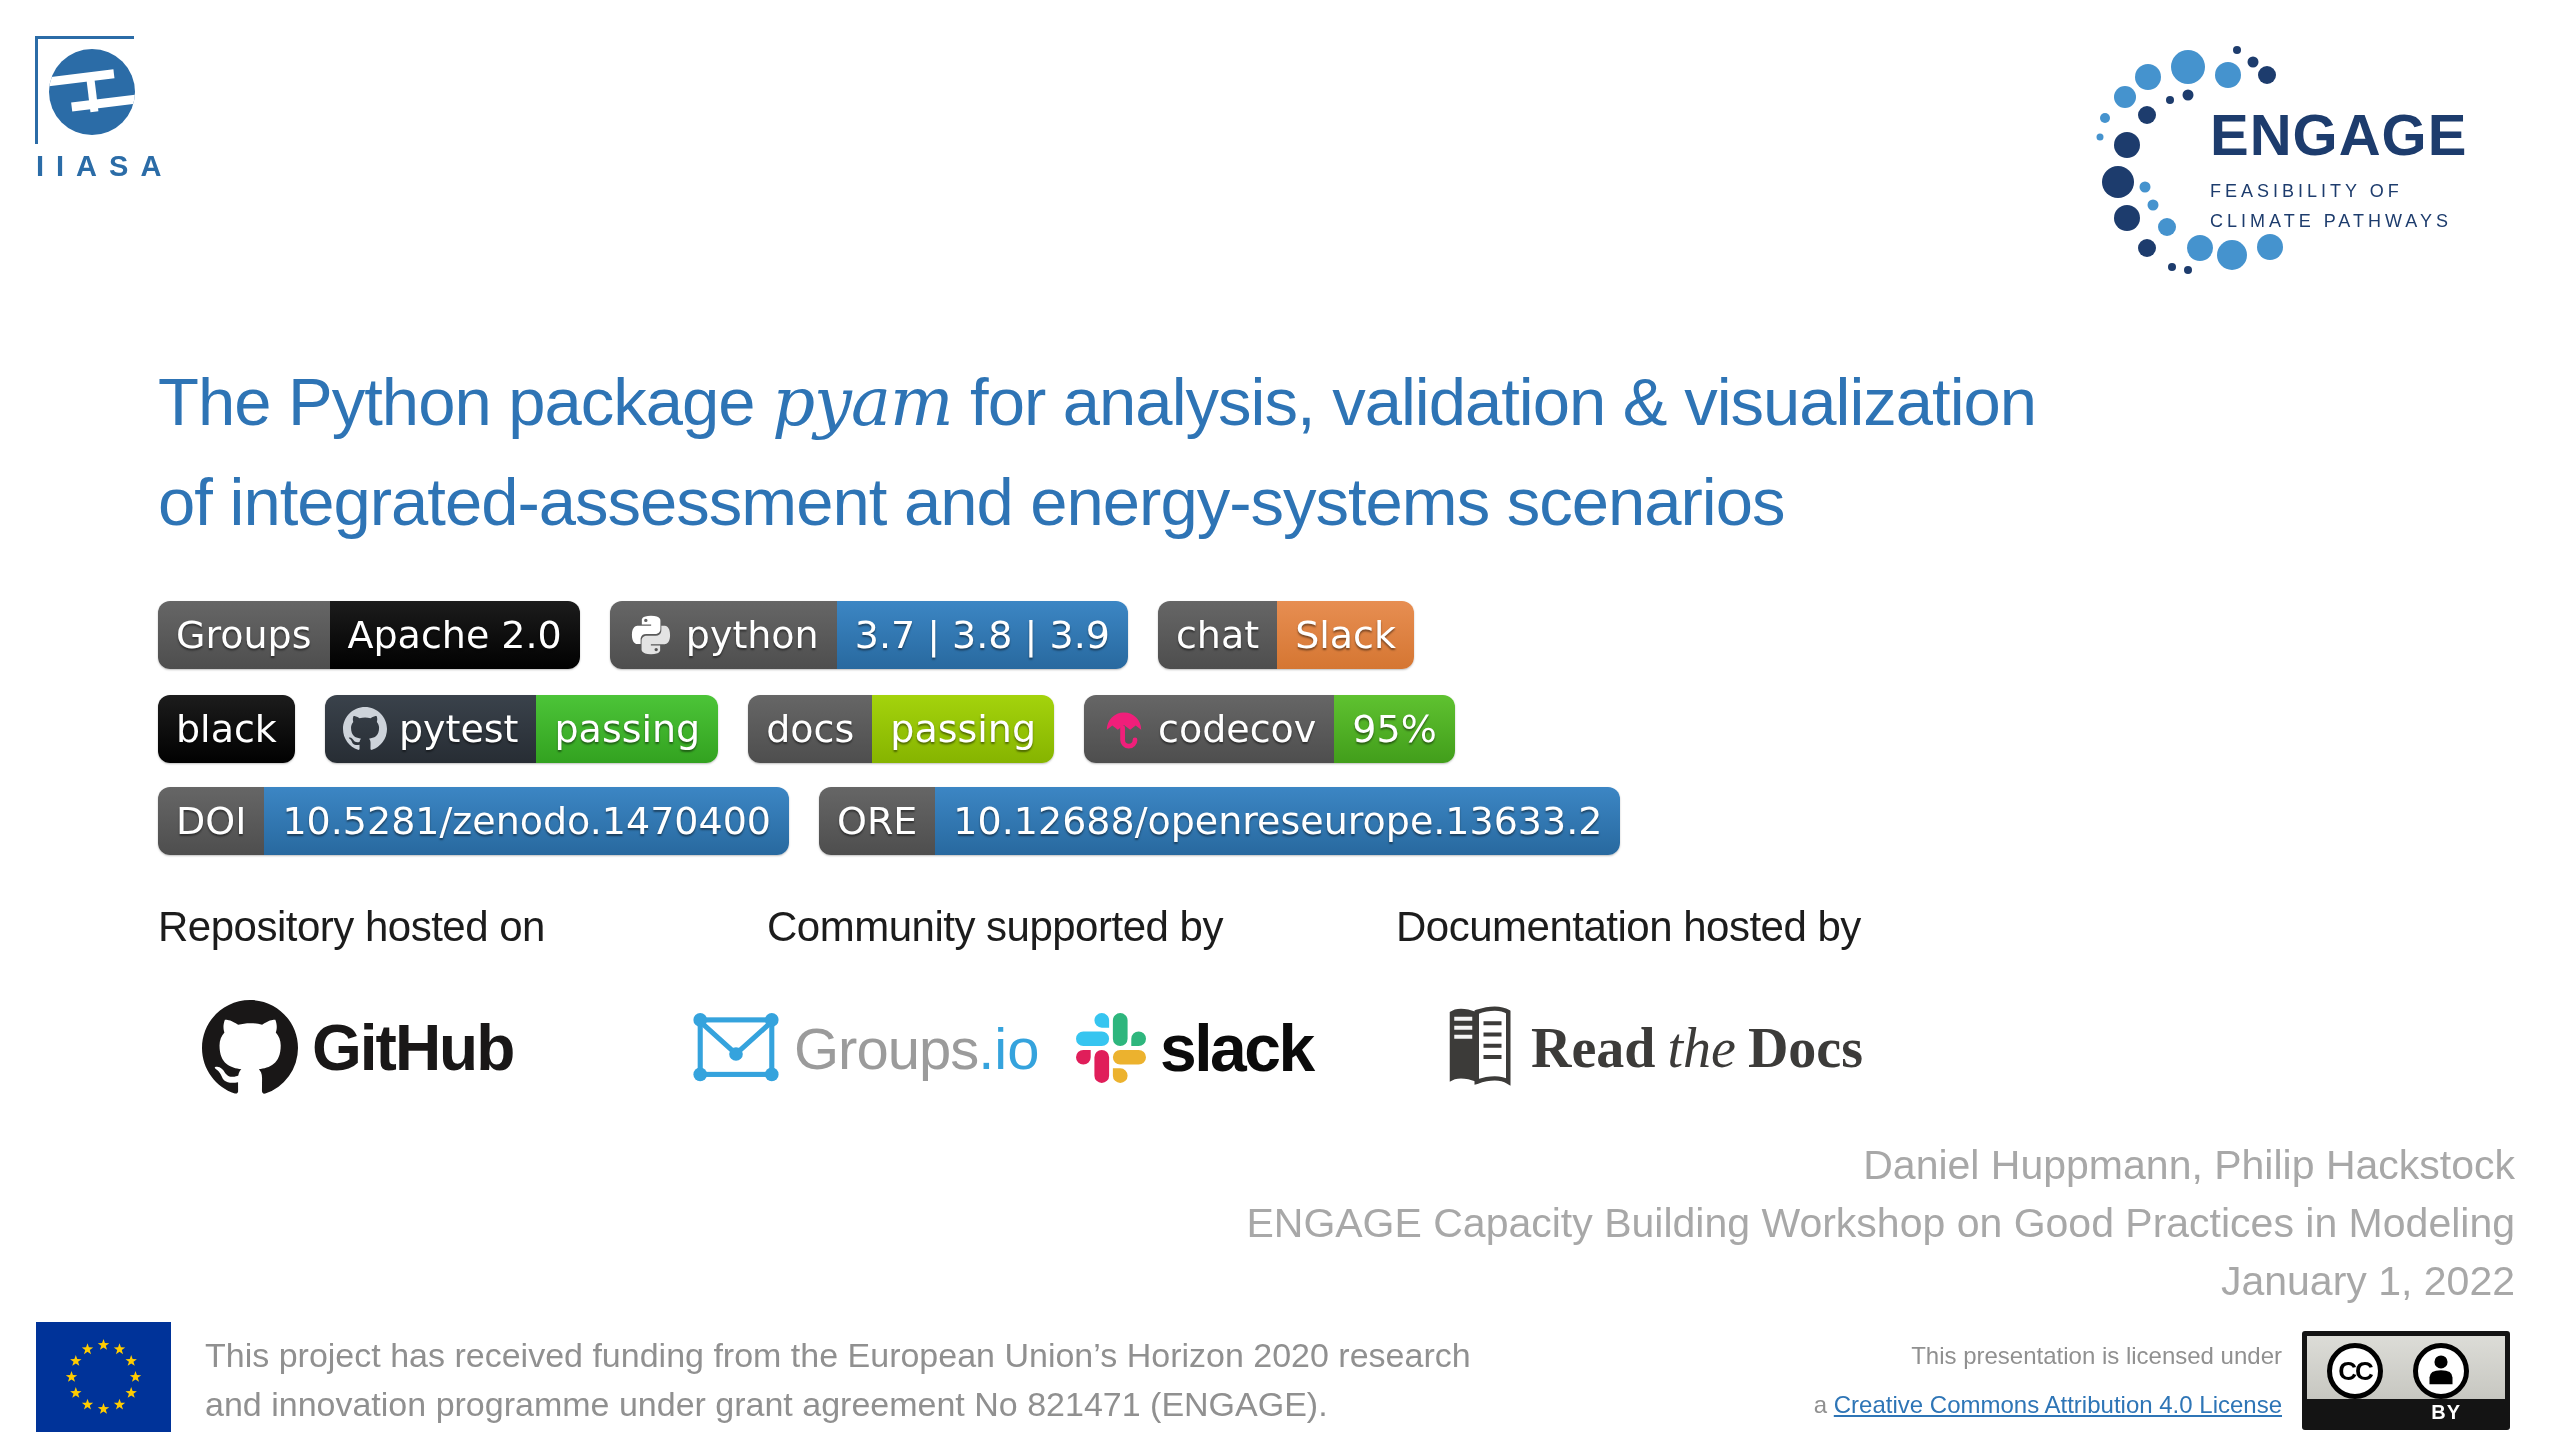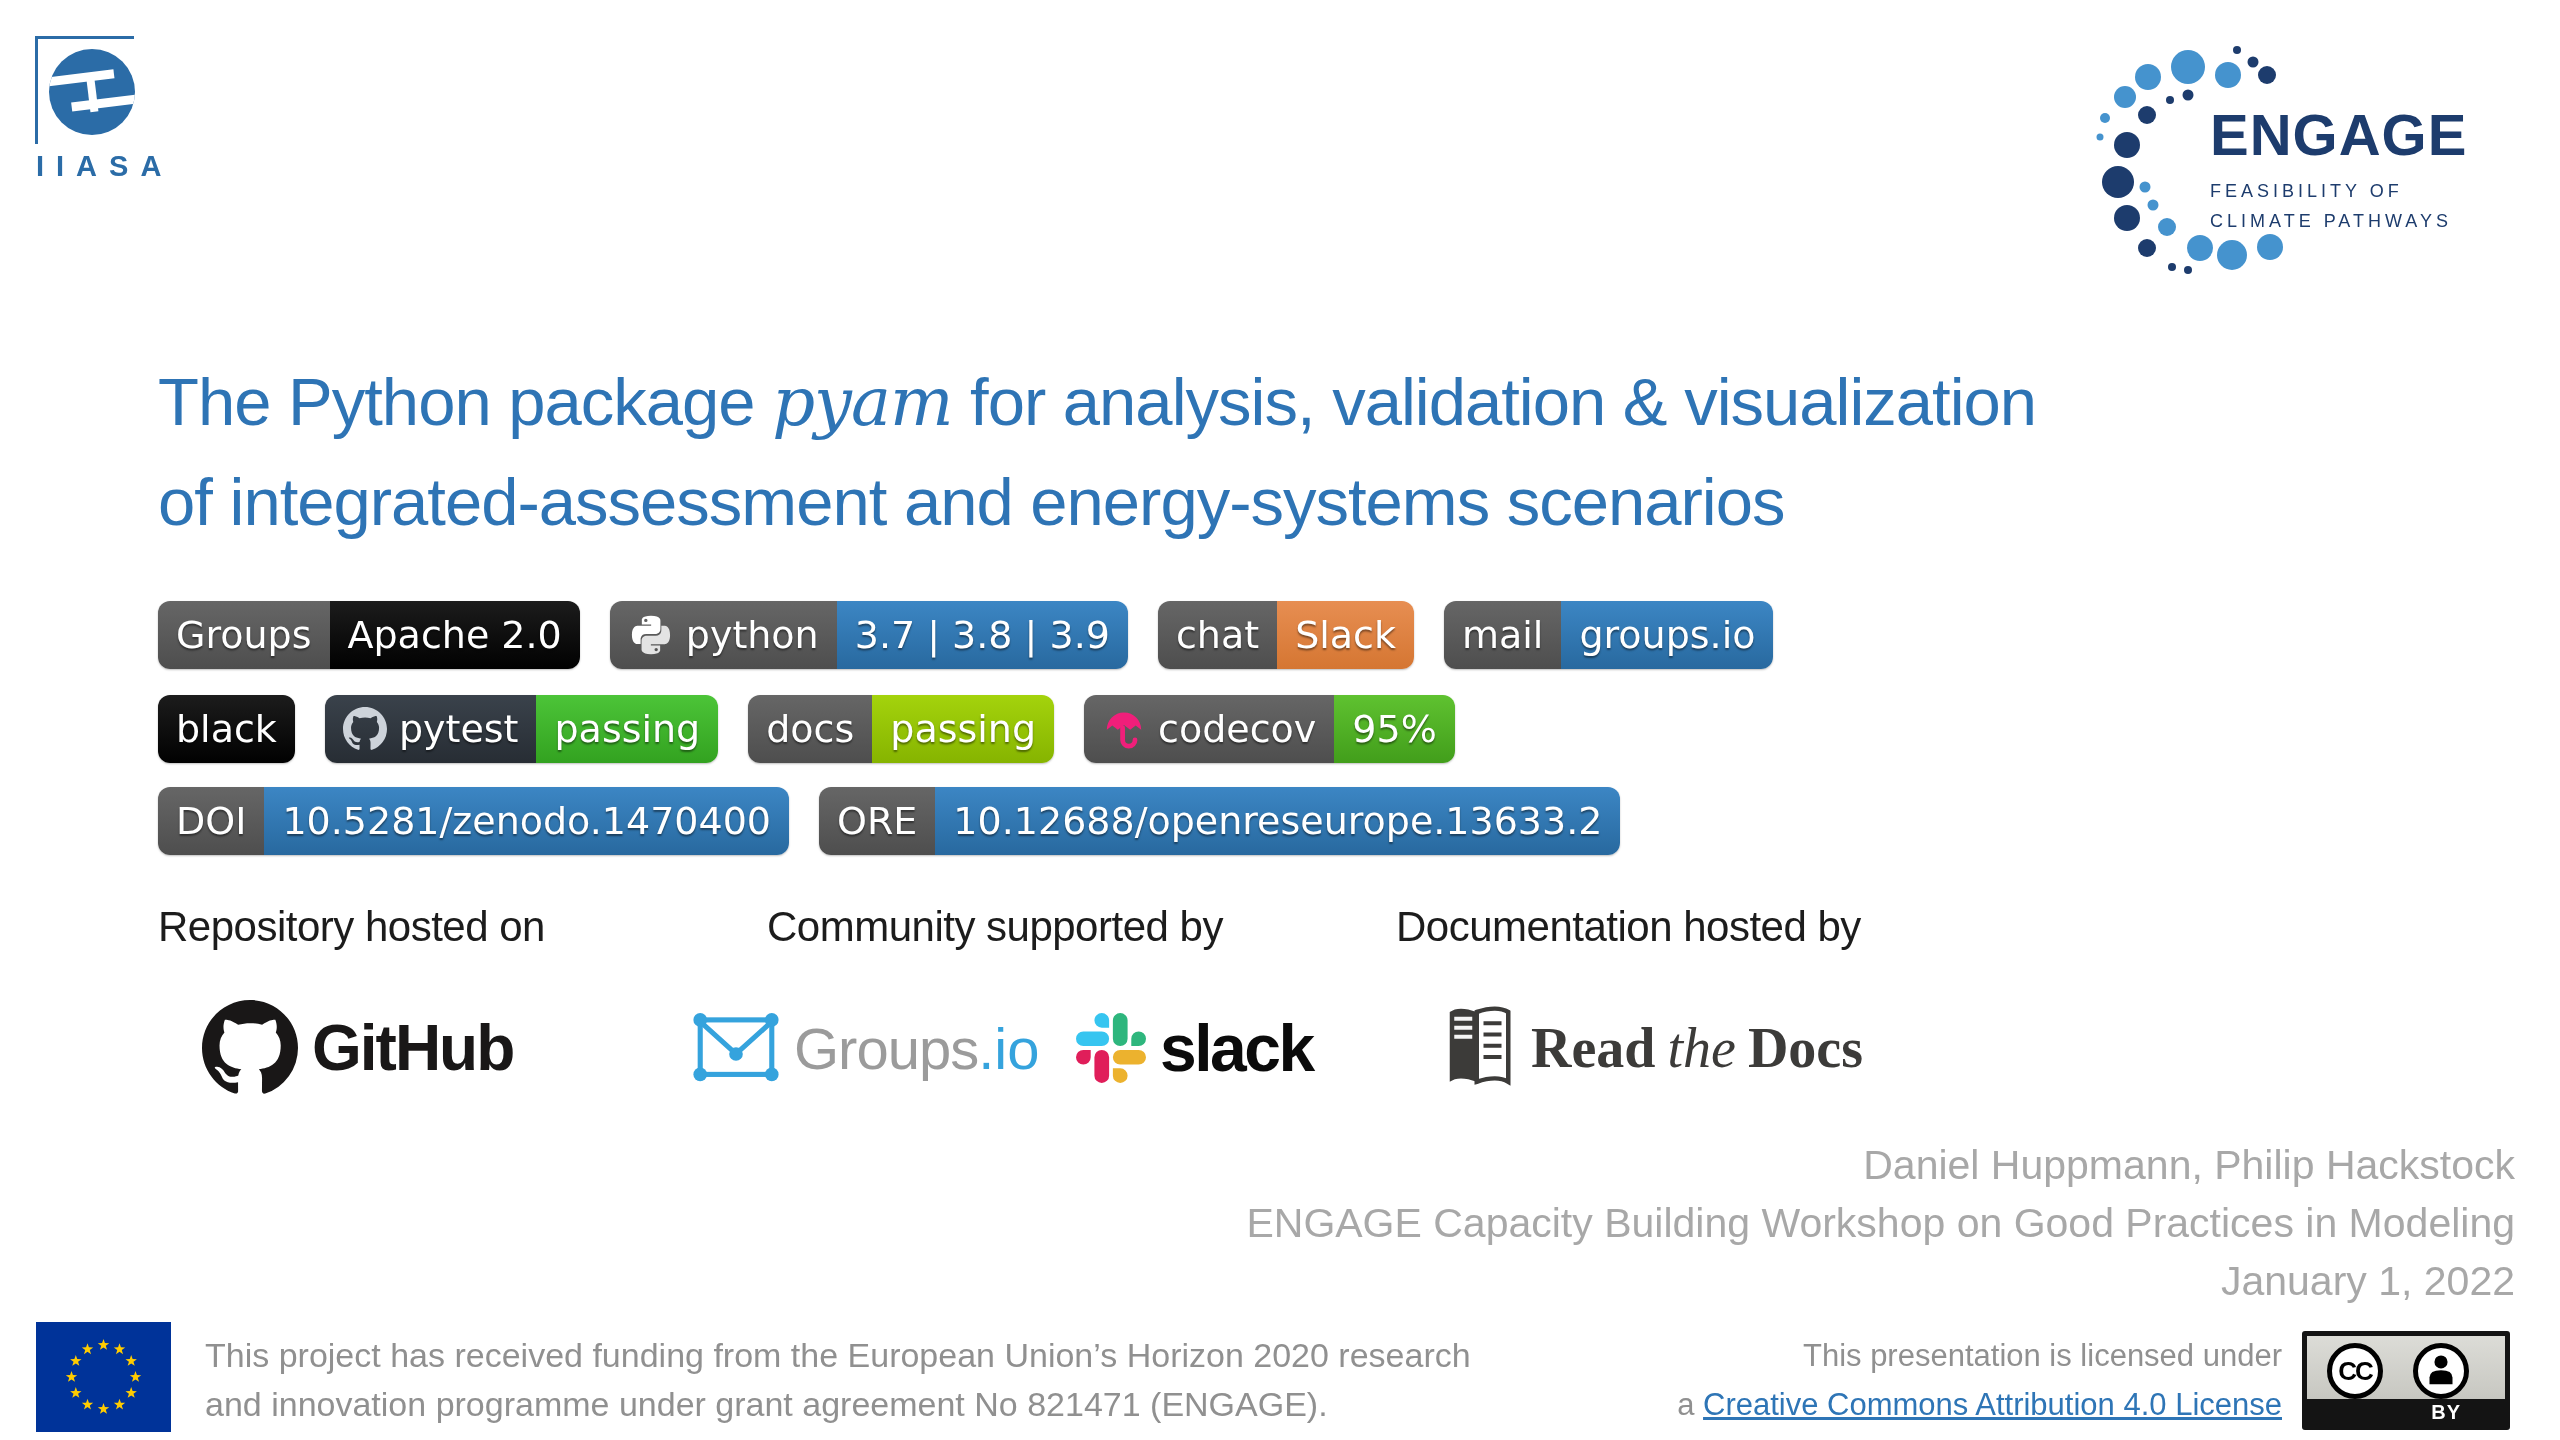--- a/index.html
+++ b/index.html
@@ -61,21 +61,21 @@
   .rtd-the  { font-style:italic; font-weight:400; margin:0 12px; }
 
   
   .credits { position:absolute; right:45px; top:1136px; text-align:right;
              font-size:41px; color:#a8a8a8; line-height:58px; }
 
   
   .eu-flag { position:absolute; left:36px; top:1322px; }
   .funding { position:absolute; left:205px; top:1331px; font-size:34px; color:#909090; line-height:49px; }
   .license { position:absolute; right:278px; top:1331px; text-align:right;
-             font-size:31px; color:#909090; line-height:49px; }
+             font-size:24px; color:#909090; line-height:49px; }
   .cc-link { color:#2e75b6; text-decoration:underline; cursor:pointer; }
 
   .cc-badge { position:absolute; left:2302px; top:1331px; width:208px; height:99px;
               border:5px solid #141414; background:linear-gradient(#dcdcd7 0%,#c9c9c3 65%,#b5b5af 100%);
               border-radius:3px; }
   .cc-circle { position:absolute; top:7px; width:56px; height:56px; border:5px solid #000;
                border-radius:50%; background:#fff; display:flex; align-items:center; justify-content:center;
                font-weight:700; font-size:26px; color:#000; letter-spacing:-2px; }
   .cc-cc { left:20px; }
   .cc-person { left:106px; border:5px solid #000; background:#fff; }
@@ -161,24 +161,20 @@
           <path fill="#e3e3e3" d="M55.1 101c23.3 0 21.8-10.1 21.8-10.1l-.03-10.5H54.7v-3.1h30.9s15 1.6 15-21.7c0-23.3-13.1-22.5-13.1-22.5h-7.8v10.8s.4 13.1-12.9 13.1h-22s-12.4-.2-12.4 12v20.2S30.5 101 55.1 101zM67.4 93.9a4 4 0 1 1 0-8.1 4 4 0 0 1 0 8.1z"></path>
         </svg>
         <span>python</span>
       </span>
       <span class="val val-blue">3.7 | 3.8 | 3.9</span>
     </div>
     <div class="badge">
       <span class="lbl">chat</span>
       <span class="val val-orange">Slack</span>
     </div>
-    <div class="badge">
-      <span class="lbl">mail</span>
-      <span class="val val-blue">groups.io</span>
-    </div>
   </div>
 
   <div class="badge-row row2">
     <div class="badge">
       <span class="val val-black">black</span>
     </div>
     <div class="badge">
       <span class="lbl lbl-dark">
         <svg class="badge-icon" width="44" height="44" viewBox="0 0 24 24">
           <path fill="#cdd3da" fill-rule="evenodd" d="M12 0C5.37 0 0 5.37 0 12c0 5.31 3.435 9.795 8.205 11.385.6.105.825-.255.825-.57 0-.285-.015-1.23-.015-2.235-3.015.555-3.795-.735-4.035-1.41-.135-.345-.72-1.41-1.23-1.695-.42-.225-1.02-.78-.015-.795.945-.015 1.62.87 1.845 1.23 1.08 1.815 2.805 1.305 3.495.99.105-.78.42-1.305.765-1.605-2.67-.3-5.46-1.335-5.46-5.925 0-1.305.465-2.385 1.23-3.225-.12-.3-.54-1.53.12-3.18 0 0 1.005-.315 3.3 1.23.96-.27 1.98-.405 3-.405s2.04.135 3 .405c2.295-1.56 3.3-1.23 3.3-1.23.66 1.65.24 2.88.12 3.18.765.84 1.23 1.905 1.23 3.225 0 4.605-2.805 5.625-5.475 5.925.435.375.81 1.095.81 2.22 0 1.605-.015 2.895-.015 3.3 0 .315.225.69.825.57A12.02 12.02 0 0 0 24 12c0-6.63-5.37-12-12-12z"></path>

